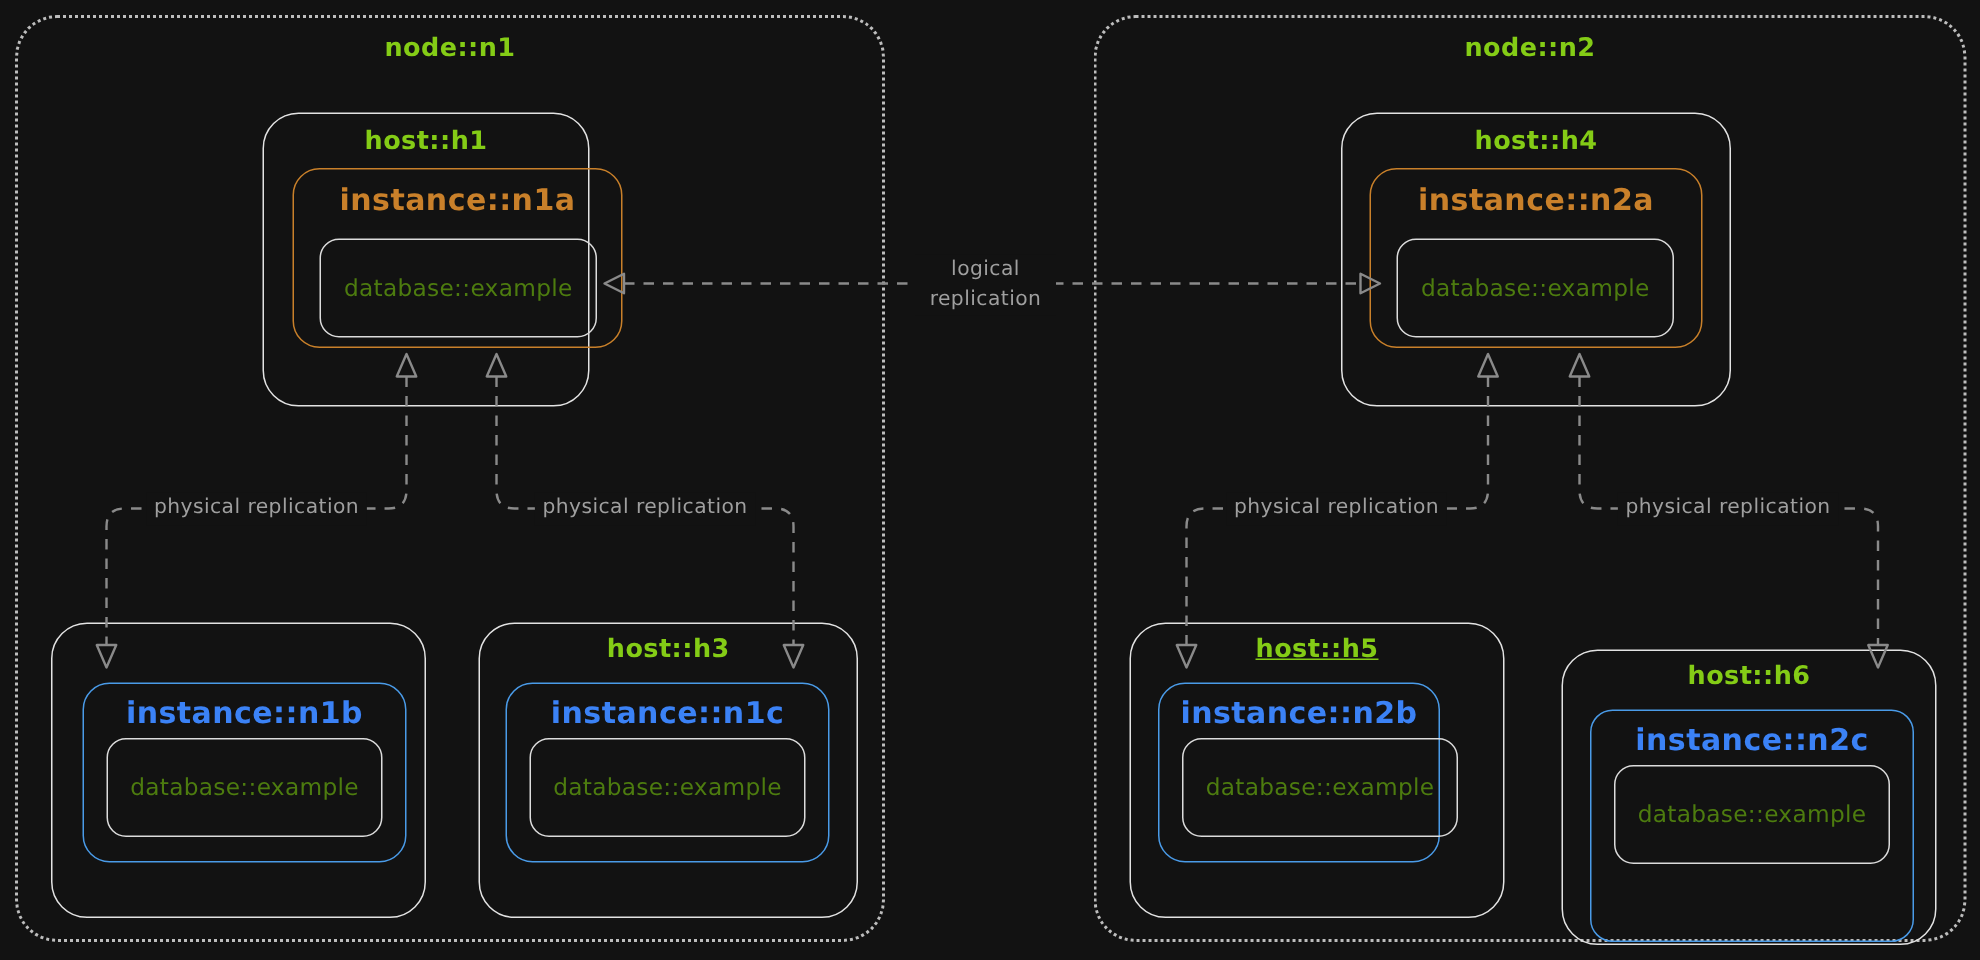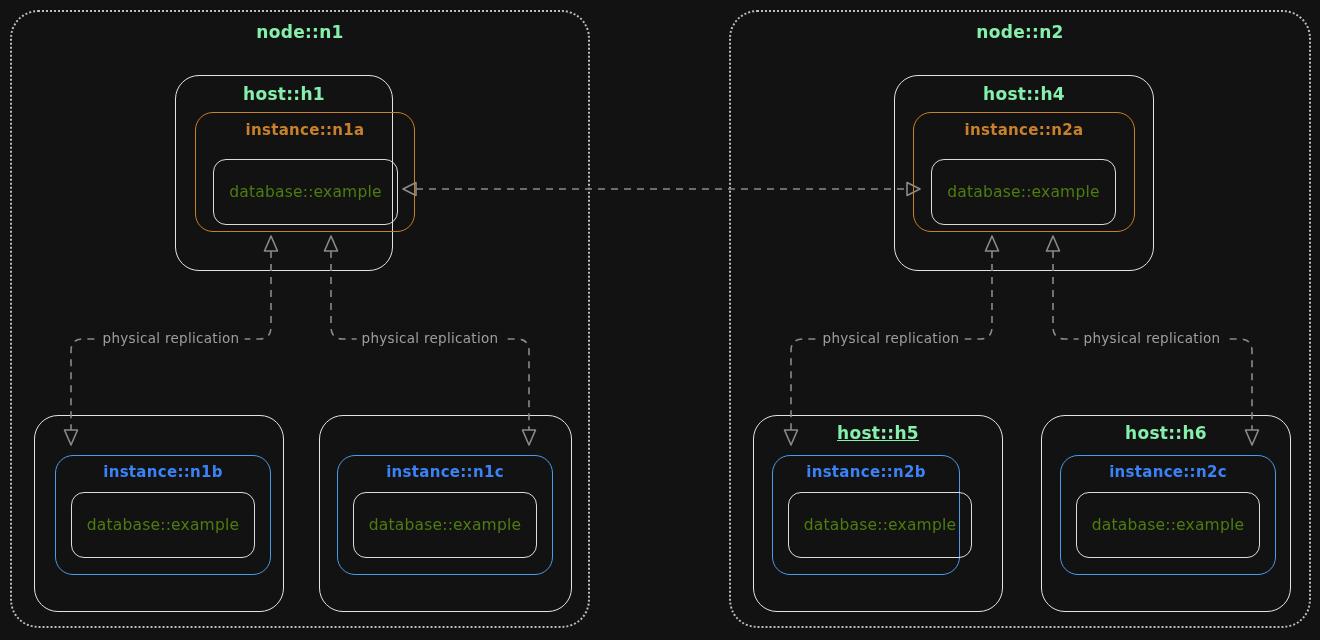--- a/index.html
+++ b/index.html
@@ -9,25 +9,25 @@
   }
   .box{position:absolute;box-sizing:border-box;background:transparent;}
   .node{border:2px dotted #bdbdbd;border-radius:28px;}
   .host{border:1.5px solid #e3e3e3;border-radius:24px;}
   .instance{border-radius:18px;}
   .instance.primary{border:1.6px solid #c9802a;}
   .instance.replica{border:1.6px solid #4a9be8;}
   .db{border:1.5px solid #dcdcdc;border-radius:13px;display:flex;align-items:center;justify-content:center;}
   .box-title{
     position:absolute;left:0;right:0;text-align:center;
-    color:#86efac;font-size:17px;font-weight:600;letter-spacing:.3px;white-space:nowrap;
+    color:#84cc16;font-size:17px;font-weight:600;letter-spacing:.3px;white-space:nowrap;
   }
   .node>.box-title{top:10px;}
   .host>.box-title{top:8px;}
-  .instance>.box-title{font-size:15px;font-weight:700;}
+  .instance>.box-title{font-size:20px;font-weight:700;}
   .instance.primary>.box-title{color:#c9802a;}
   .instance.replica>.box-title{color:#3b82f6;}
   .db-label{color:#4d7c0f;font-size:15.5px;letter-spacing:.2px;white-space:nowrap;}
   .edges{position:absolute;left:0;top:0;pointer-events:none;}
   .edge-path{fill:none;stroke:#8a8a8a;stroke-width:1.6;stroke-dasharray:7 6;}
   .arrowhead{fill:none;stroke:#8a8a8a;stroke-width:1.6;stroke-linejoin:round;}
   .edge-label{
     position:absolute;transform:translate(-50%,-50%);
     background:#121212;color:#9f9f9f;font-size:13.5px;letter-spacing:.3px;
     text-align:center;padding:1px 5px;line-height:1.45;
@@ -56,20 +56,21 @@
     <div class="box host" style="left:22px;top:403px;width:250px;height:197px;">
       <div class="box instance replica" style="left:20px;top:39px;width:216px;height:120px;">
         <div class="box-title" style="top:7px;">instance::n1b</div>
         <div class="box db" style="left:15px;top:36px;width:184px;height:66px;">
           <span class="db-label">database::example</span>
         </div>
       </div>
     </div>
 
     <div class="box host" style="left:307px;top:403px;width:253px;height:197px;">
+      <div class="box-title" style="top:7px;">host::h3</div>
       <div class="box instance replica" style="left:17px;top:39px;width:216px;height:120px;">
         <div class="box-title" style="top:7px;">instance::n1c</div>
         <div class="box db" style="left:15px;top:36px;width:184px;height:66px;">
           <span class="db-label">database::example</span>
         </div>
       </div>
     </div>
   </div>
 
   <div class="box node" style="left:729px;top:10px;width:582px;height:618px;">
@@ -88,23 +89,23 @@
     <div class="box host" style="left:22px;top:403px;width:250px;height:197px;">
       <div class="box-title" style="top:7px;text-decoration:underline;">host::h5</div>
       <div class="box instance replica" style="left:18px;top:39px;width:188px;height:120px;">
         <div class="box-title" style="top:7px;">instance::n2b</div>
         <div class="box db" style="left:15px;top:36px;width:184px;height:66px;">
           <span class="db-label">database::example</span>
         </div>
       </div>
     </div>
 
-    <div class="box host" style="left:310px;top:403px;width:250px;height:197px;">
+    <div class="box host" style="left:310px;top:421px;width:250px;height:197px;">
       <div class="box-title" style="top:7px;">host::h6</div>
-      <div class="box instance replica" style="left:18px;top:39px;width:216px;height:120px;">
+      <div class="box instance replica" style="left:18px;top:39px;width:216px;height:155px;border-radius:15px;">
         <div class="box-title" style="top:7px;">instance::n2c</div>
         <div class="box db" style="left:15px;top:36px;width:184px;height:66px;">
           <span class="db-label">database::example</span>
         </div>
       </div>
     </div>
   </div>
 
   <svg class="edges" width="1320" height="640" viewBox="0 0 1320 640">
 
@@ -122,18 +123,19 @@
 
     <path class="edge-path" d="M 992 251 V 327 Q 992 339 980 339 H 803 Q 791 339 791 351 V 430"></path>
     <polygon class="arrowhead" points="992,236 985.5,251 998.5,251"></polygon>
     <polygon class="arrowhead" points="791,445 784.5,430 797.5,430"></polygon>
 
     <path class="edge-path" d="M 1053 251 V 327 Q 1053 339 1065 339 H 1240 Q 1252 339 1252 351 V 430"></path>
     <polygon class="arrowhead" points="1053,236 1046.5,251 1059.5,251"></polygon>
     <polygon class="arrowhead" points="1252,445 1245.5,430 1258.5,430"></polygon>
   </svg>
 
+  <div class="edge-label wrap" style="left:657px;top:190px;">logical replication</div>
   <div class="edge-label nowrap" style="left:171px;top:339px;">physical replication</div>
   <div class="edge-label nowrap" style="left:430px;top:339px;">physical replication</div>
   <div class="edge-label nowrap" style="left:891px;top:339px;">physical replication</div>
   <div class="edge-label nowrap" style="left:1152px;top:339px;">physical replication</div>
 
 </div>
 
 </body></html>

